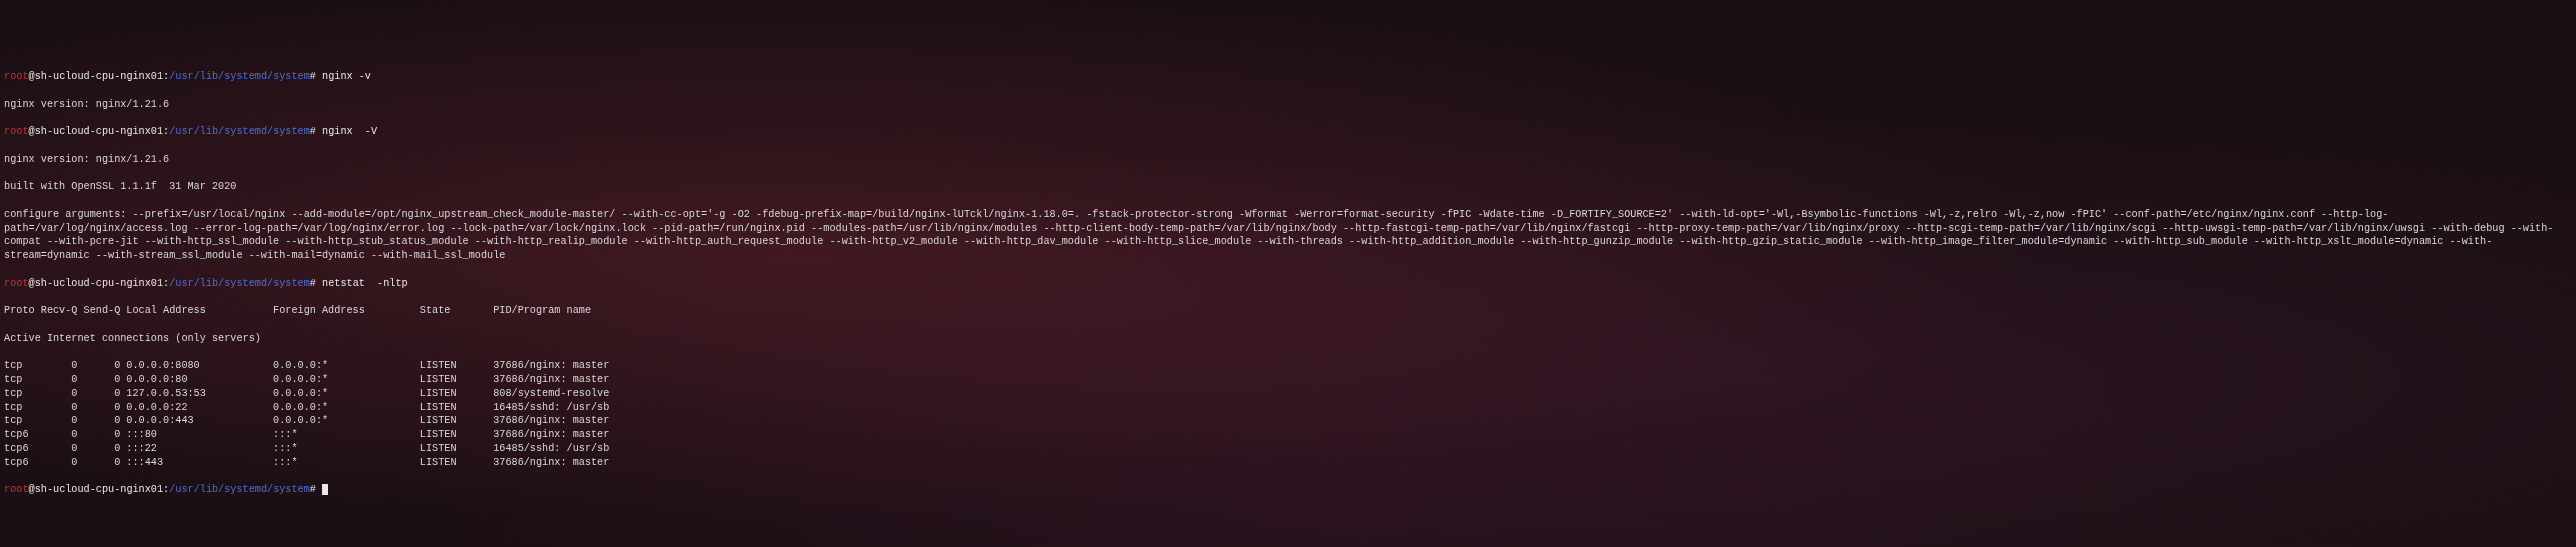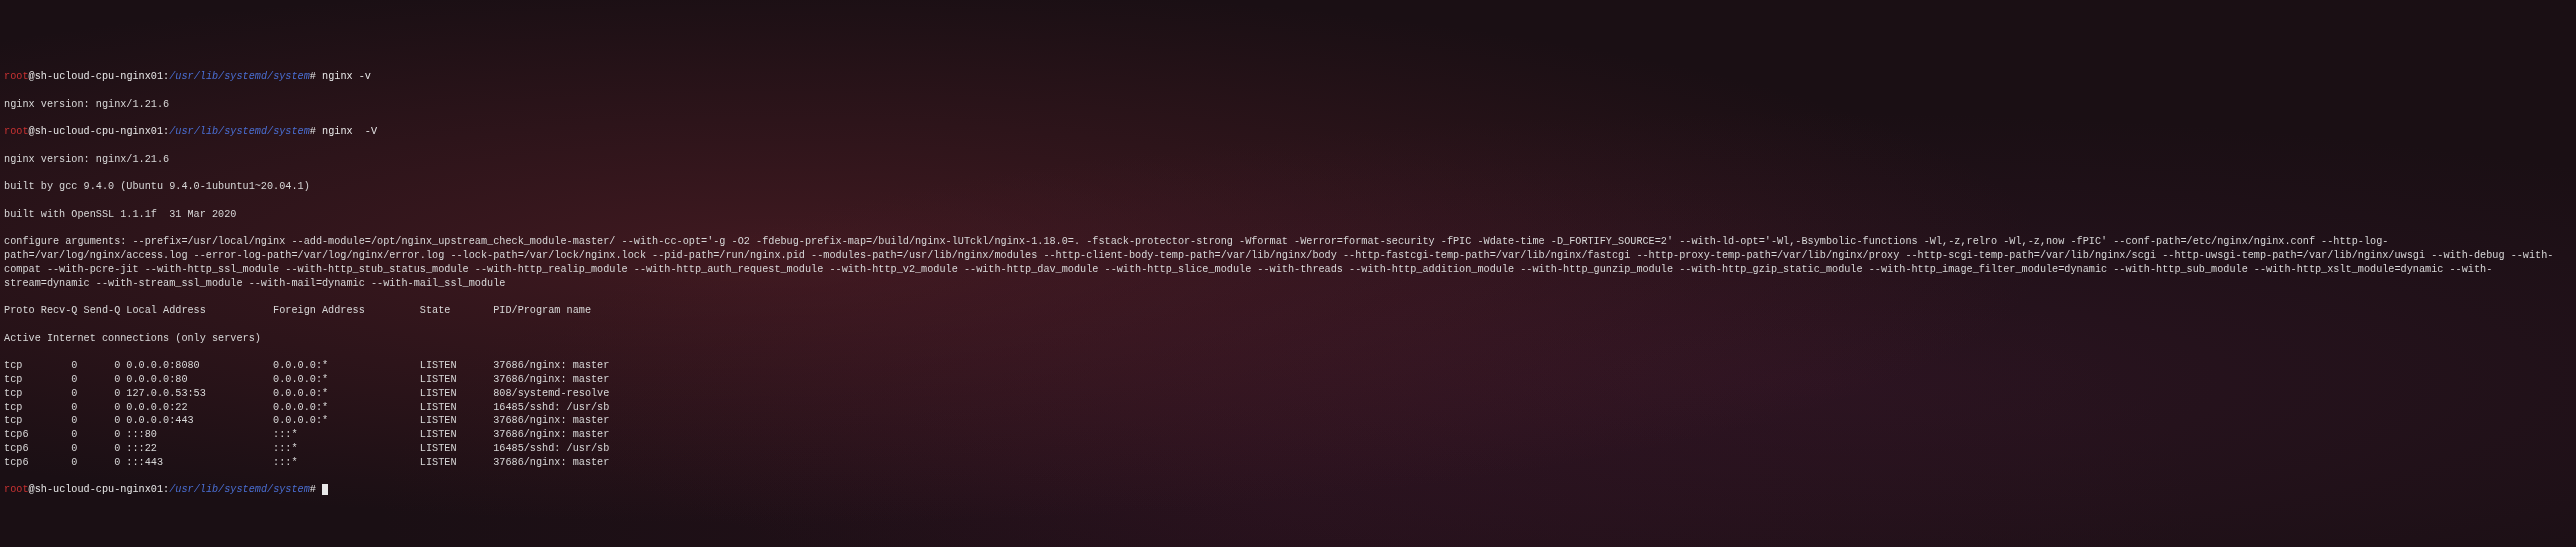--- a/index.html
+++ b/index.html
@@ -20,43 +20,43 @@
       padding: 1.4px 4.1px;
       min-width: 2576px;
       min-height: 548px;
       overflow: hidden;
       position: relative;
     }
     .line {
       white-space: pre;
     }
     .red { color: #c83232; }
-    .blue { color: #4a6fd4; font-style: italic; }
+    .blue { color: #4a6fd4; }
     .white { color: #e8e8e8; }
     .cursor {
       display: inline-block;
       width: 6.1px;
       height: 11px;
       background: #e8e8e8;
       vertical-align: text-bottom;
     }
   </style>
 </head>
 <body>
 
 
 
 <div>
 <div class="line"><span class="red">root</span><span class="white">@</span><span class="white">sh-ucloud-cpu-nginx01</span><span class="white">:</span><span class="blue">/usr/lib/systemd/system</span><span class="white">#</span><span class="white"> </span><span class="white">nginx -v</span></div>
 <div class="line">nginx version: nginx/1.21.6</div>
 <div class="line"><span class="red">root</span><span class="white">@</span><span class="white">sh-ucloud-cpu-nginx01</span><span class="white">:</span><span class="blue">/usr/lib/systemd/system</span><span class="white">#</span><span class="white"> </span><span class="white">nginx  -V</span></div>
 <div class="line">nginx version: nginx/1.21.6</div>
-<div class="line">built by gcc 9.4.0 (Ubuntu 9.4.0-1ubuntu1~20.04.1)</div>
 <div class="line">built with OpenSSL 1.1.1f  31 Mar 2020</div>
 <div class="line" style="white-space: pre-wrap; max-width: 2562px;">configure arguments: --prefix=/usr/local/nginx --add-module=/opt/nginx_upstream_check_module-master/ --with-cc-opt='-g -O2 -fdebug-prefix-map=/build/nginx-lUTckl/nginx-1.18.0=. -fstack-protector-strong -Wformat -Werror=format-security -fPIC -Wdate-time -D_FORTIFY_SOURCE=2' --with-ld-opt='-Wl,-Bsymbolic-functions -Wl,-z,relro -Wl,-z,now -fPIC' --conf-path=/etc/nginx/nginx.conf --http-log-path=/var/log/nginx/access.log --error-log-path=/var/log/nginx/error.log --lock-path=/var/lock/nginx.lock --pid-path=/run/nginx.pid --modules-path=/usr/lib/nginx/modules --http-client-body-temp-path=/var/lib/nginx/body --http-fastcgi-temp-path=/var/lib/nginx/fastcgi --http-proxy-temp-path=/var/lib/nginx/proxy --http-scgi-temp-path=/var/lib/nginx/scgi --http-uwsgi-temp-path=/var/lib/nginx/uwsgi --with-debug --with-compat --with-pcre-jit --with-http_ssl_module --with-http_stub_status_module --with-http_realip_module --with-http_auth_request_module --with-http_v2_module --with-http_dav_module --with-http_slice_module --with-threads --with-http_addition_module --with-http_gunzip_module --with-http_gzip_static_module --with-http_image_filter_module=dynamic --with-http_sub_module --with-http_xslt_module=dynamic --with-stream=dynamic --with-stream_ssl_module --with-mail=dynamic --with-mail_ssl_module</div>
+<div class="line"><span class="red">root</span><span class="white">@</span><span class="white">sh-ucloud-cpu-nginx01</span><span class="white">:</span><span class="blue">/usr/lib/systemd/system</span><span class="white">#</span><span class="white"> </span><span class="white">netstat  -nltp</span></div>
 <div class="line">Proto Recv-Q Send-Q Local Address           Foreign Address         State       PID/Program name</div>
 <div class="line">Active Internet connections (only servers)</div>
 <div id="netstat-body"><div class="line">tcp        0      0 0.0.0.0:8080            0.0.0.0:*               LISTEN      37686/nginx: master</div><div class="line">tcp        0      0 0.0.0.0:80              0.0.0.0:*               LISTEN      37686/nginx: master</div><div class="line">tcp        0      0 127.0.0.53:53           0.0.0.0:*               LISTEN      808/systemd-resolve</div><div class="line">tcp        0      0 0.0.0.0:22              0.0.0.0:*               LISTEN      16485/sshd: /usr/sb</div><div class="line">tcp        0      0 0.0.0.0:443             0.0.0.0:*               LISTEN      37686/nginx: master</div><div class="line">tcp6       0      0 :::80                   :::*                    LISTEN      37686/nginx: master</div><div class="line">tcp6       0      0 :::22                   :::*                    LISTEN      16485/sshd: /usr/sb</div><div class="line">tcp6       0      0 :::443                  :::*                    LISTEN      37686/nginx: master</div></div>
 <div class="line"><span class="red">root</span><span class="white">@</span><span class="white">sh-ucloud-cpu-nginx01</span><span class="white">:</span><span class="blue">/usr/lib/systemd/system</span><span class="white">#</span><span class="white"> </span><span class="cursor"></span></div>
 </div>
 
 
 
 
 

